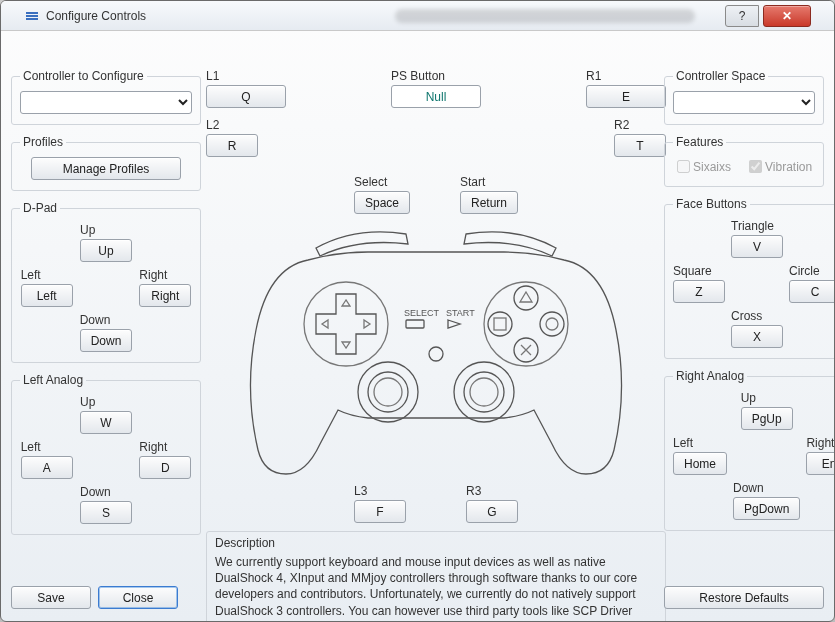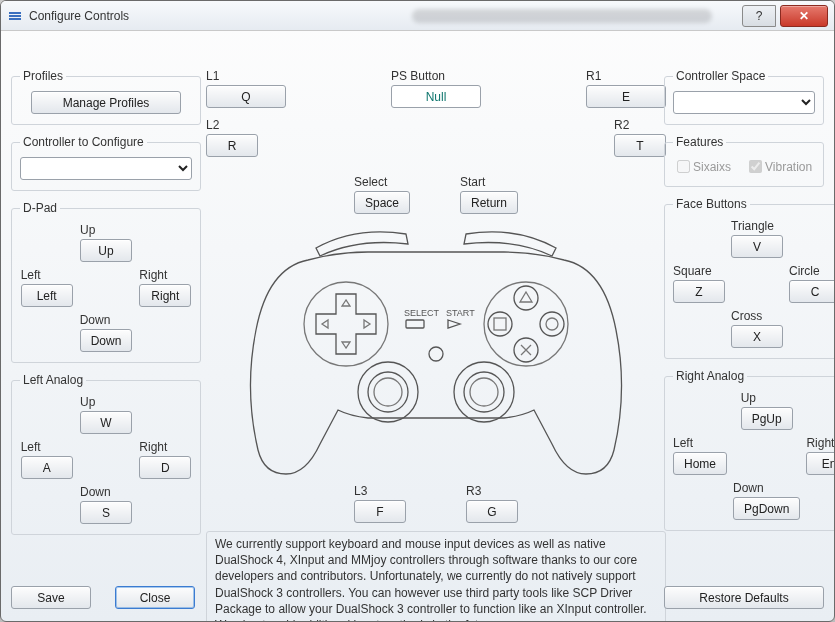--- a/index.html
+++ b/index.html
@@ -11,21 +11,21 @@
     border-radius: 6px;
     box-shadow: 0 6px 24px rgba(0,0,0,.35);
     overflow: hidden;
     position: relative;
   }
   .titlebar {
     height: 30px;
     background: linear-gradient(#f7f9fc, #e6ebf1);
     border-bottom: 1px solid #c9c9c9;
     display: flex; align-items: center;
-    padding: 0 6px;
+    padding: 0 23px;
   }
   .titlebar .app-icon {
     width: 16px; height: 16px; margin-right: 6px;
     display: inline-flex; align-items:center; justify-content:center;
     color: #3a6fbf; font-weight: bold; font-size: 14px;
   }
   .titlebar .title { color: #333; flex: 1; }
   .titlebar .blur {
     height: 14px; border-radius: 7px; background: rgba(0,0,0,.13);
     margin: 0 30px 0 8px; flex: 0 0 300px;
@@ -113,21 +113,21 @@
   svg .thin { stroke:#777; }
   svg .txt { font: 9px "Segoe UI", sans-serif; fill:#555; }
 
   .desc {
     border:1px solid #cfd4da; border-radius:3px;
     padding: 4px 8px 8px 8px;
     margin-top: 8px;
   }
   .desc .body { color:#333; line-height:1.35; }
 
-  .bottom-left { position:absolute; left:10px; bottom:12px; display:flex; gap:24px;}
+  .bottom-left { position:absolute; left:10px; bottom:12px; display:flex; gap:7px;}
   .bottom-right{ position:absolute; right:10px; bottom:12px; }
   button.save, button.close2 { width:80px; }
   button.restore { width:160px; }
 
   .chk { display:inline-flex; align-items:center; color:#555;}
   .chk input { accent-color:#6a6a6a; }
   .chk.disabled { color:#9a9a9a; }
 </style>
 </head>
 <body>
@@ -148,30 +148,30 @@
       <div class="winbtn close">
         <span>✕</span>
       </div>
     </div>
   </div>
 
   <div class="content">
 
     <div class="col col-left">
 
+      <fieldset class="group" style="margin-top:0;">
+        <legend class="lbl">Controller to Configure</legend>
+        <select value=""></select>
+      </fieldset>
+
       <fieldset class="group">
         <legend class="lbl">Profiles</legend>
         <div style="display:flex; justify-content:center;">
           <span class="btn wide">Manage Profiles</span>
         </div>
-      </fieldset>
-
-      <fieldset class="group" style="margin-top:0;">
-        <legend class="lbl">Controller to Configure</legend>
-        <select value=""></select>
       </fieldset>
 
       <fieldset class="group">
         <legend class="lbl">D-Pad</legend>
         <div class="dpad-grid">
           <div class="stack up">
               <span class="lbl">Up</span>
               <span class="btn">Up</span>
             </div>
           <div class="stack left">
@@ -309,20 +309,21 @@
             <span class="lbl">L3</span>
             <span class="btn">F</span>
           </div>
         <div class="stack">
             <span class="lbl">R3</span>
             <span class="btn">G</span>
           </div>
       </div>
 
       <div class="desc">
+        <div class="lbl" style="margin-bottom:4px;">Description</div>
         <div class="body">We currently support keyboard and mouse input devices as well as native DualShock 4, XInput and MMjoy controllers through software thanks to our core developers and contributors. Unfortunately, we currently do not natively support DualShock 3 controllers. You can however use third party tools like SCP Driver Package to allow your DualShock 3 controller to function like an XInput controller. We plan to add additional input methods in the future.</div>
       </div>
     </div>
 
     <div class="col col-right">
 
       <fieldset class="group" style="margin-top:0;">
         <legend class="lbl">Controller Space</legend>
         <select value=""></select>
       </fieldset>

